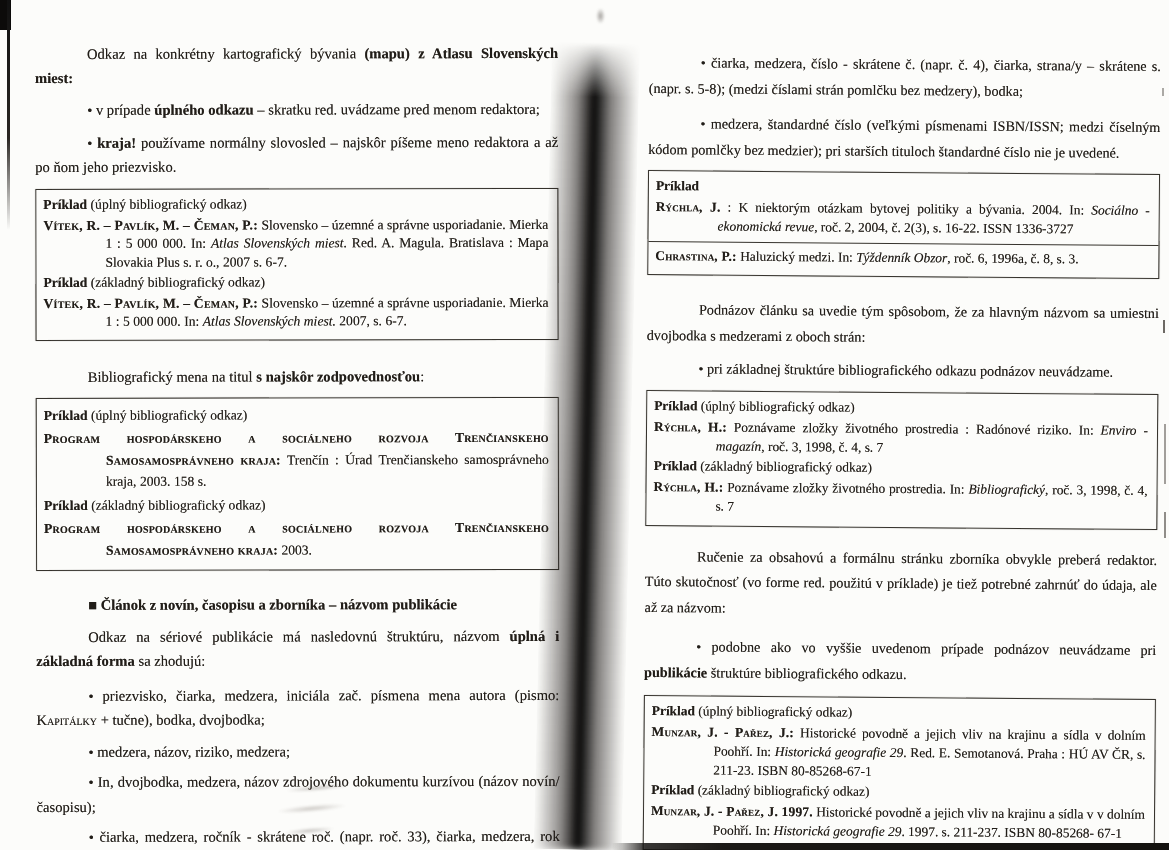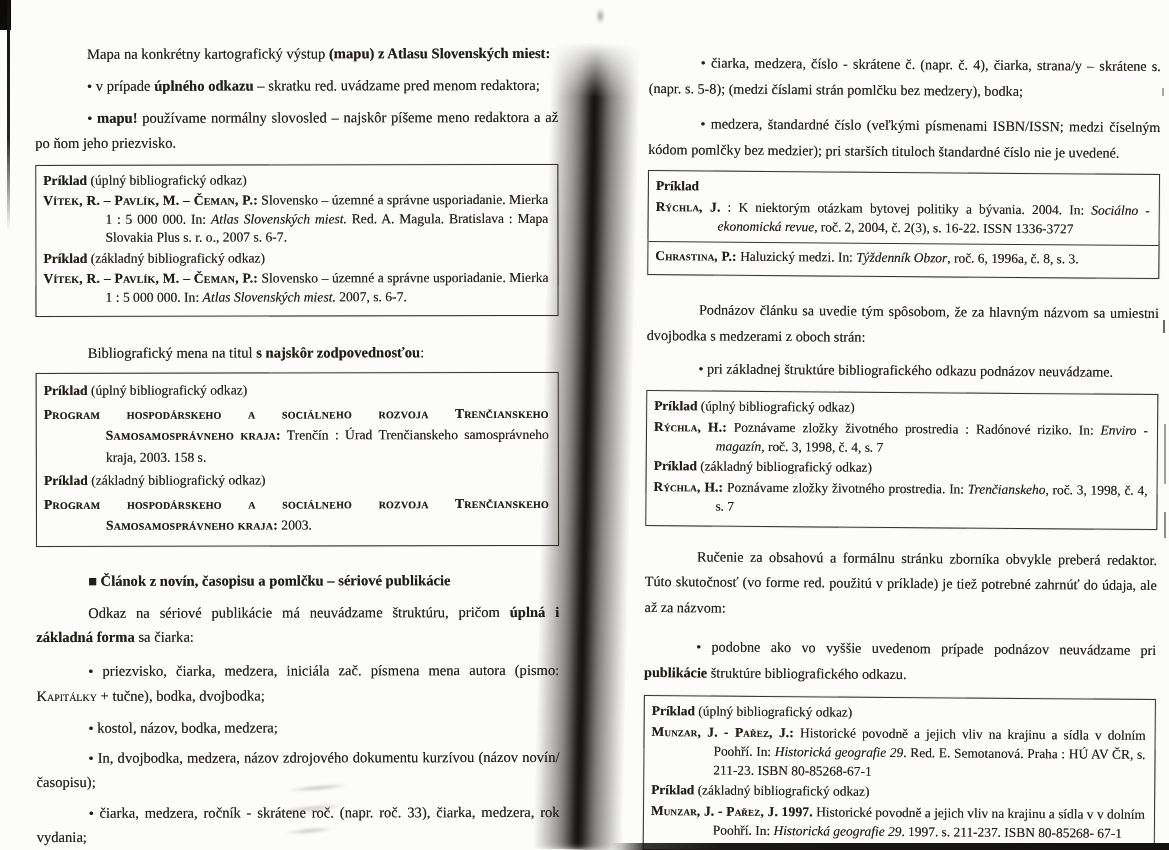--- a/index.html
+++ b/index.html
@@ -51,59 +51,59 @@
     background-image:
       radial-gradient(ellipse 46px 4px at 58px 8px, rgba(100,92,85,.85), transparent 70%),
       radial-gradient(ellipse 50px 5px at 50px 28px, rgba(110,100,92,.75), transparent 70%),
       radial-gradient(ellipse 36px 4px at 46px 50px, rgba(100,92,85,.8), transparent 70%);}
 </style>
 </head>
 <body>
 
 <div id="scan">
   <div id="pgL" class="pg">
-      <p class="blk ind"><span>Mapa na konkrétny kartografický výstup </span><span class="sg-b">(mapu) z Atlasu Slovenských miest:</span></p>
+      <p class="blk ind"><span>Odkaz na konkrétny kartografický bývania </span><span class="sg-b">(mapu) z Atlasu Slovenských miest:</span></p>
       <p class="blk ind g8"><span>• v prípade </span><span class="sg-b">úplného odkazu</span><span> – skratku red. uvádzame pred menom redaktora;</span></p>
-      <p class="blk ind g8"><span>• </span><span class="sg-b">mapu!</span><span> používame normálny slovosled – najskôr píšeme meno redaktora a až po ňom jeho priezvisko.</span></p>
+      <p class="blk ind g8"><span>• </span><span class="sg-b">kraja!</span><span> používame normálny slovosled – najskôr píšeme meno redaktora a až po ňom jeho priezvisko.</span></p>
       <div class="exbox g10">
         <p class="row lab"><span class="sg-b">Príklad</span><span> (úplný bibliografický odkaz)</span></p>
         <p class="row hang"><span class="sg-sc">Vítek, R. – Pavlík, M. – Čeman, P.:</span><span> Slovensko – územné a správne usporiadanie. Mierka 1 : 5 000 000. In: </span><span class="sg-i">Atlas Slovenských miest.</span><span> Red. A. Magula. Bratislava : Mapa Slovakia Plus s. r. o., 2007 s. 6-7.</span></p>
         <p class="row lab"><span class="sg-b">Príklad</span><span> (základný bibliografický odkaz)</span></p>
         <p class="row hang"><span class="sg-sc">Vítek, R. – Pavlík, M. – Čeman, P.:</span><span> Slovensko – územné a správne usporiadanie. Mierka 1 : 5 000 000. In: </span><span class="sg-i">Atlas Slovenských miest.</span><span> 2007, s. 6-7.</span></p>
       </div>
       <p class="blk ind g24"><span>Bibliografický mena na titul </span><span class="sg-b">s najskôr zodpovednosťou</span><span>:</span></p>
       <div class="exbox wide g8">
         <p class="row lab"><span class="sg-b">Príklad</span><span> (úplný bibliografický odkaz)</span></p>
         <p class="row hang"><span class="sg-sc">Program hospodárskeho a sociálneho rozvoja Trenčianskeho Samosamosprávneho kraja:</span><span> Trenčín : Úrad Trenčianskeho samosprávneho kraja, 2003. 158 s.</span></p>
         <p class="row lab"><span class="sg-b">Príklad</span><span> (základný bibliografický odkaz)</span></p>
         <p class="row hang"><span class="sg-sc">Program hospodárskeho a sociálneho rozvoja Trenčianskeho Samosamosprávneho kraja:</span><span> 2003.</span></p>
       </div>
-      <p class="blk ind head g22"><span class="sg-b">■ Článok z novín, časopisu a pomlčku – sériové publikácie</span></p>
-      <p class="blk ind g8"><span>Odkaz na sériové publikácie má neuvádzame štruktúru, pričom </span><span class="sg-b">úplná i základná forma</span><span> sa čiarka:</span></p>
+      <p class="blk ind head g22"><span class="sg-b">■ Článok z novín, časopisu a zborníka – názvom publikácie</span></p>
+      <p class="blk ind g8"><span>Odkaz na sériové publikácie má nasledovnú štruktúru, názvom </span><span class="sg-b">úplná i základná forma</span><span> sa zhodujú:</span></p>
       <p class="blk ind g10"><span>• priezvisko, čiarka, medzera, iniciála zač. písmena mena autora (pismo: </span><span class="sg-scn">Kapitálky</span><span> + tučne), bodka, dvojbodka;</span></p>
-      <p class="blk ind g8"><span>• kostol, názov, bodka, medzera;</span></p>
+      <p class="blk ind g8"><span>• medzera, názov, riziko, medzera;</span></p>
       <p class="blk ind g6"><span>• In, dvojbodka, medzera, názov zdrojového dokumentu kurzívou (názov novín/časopisu);</span></p>
       <p class="blk ind g6"><span>• čiarka, medzera, ročník - skrátene roč. (napr. roč. 33), čiarka, medzera, rok vydania;</span></p>
     </div>
   <div id="pgR" class="pg">
       <p class="blk ind"><span>• čiarka, medzera, číslo - skrátene č. (napr. č. 4), čiarka, strana/y – skrátene s. (napr. s. 5-8); (medzi číslami strán pomlčku bez medzery), bodka;</span></p>
       <p class="blk ind g10"><span>• medzera, štandardné číslo (veľkými písmenami ISBN/ISSN; medzi číselným kódom pomlčky bez medzier); pri starších tituloch štandardné číslo nie je uvedené.</span></p>
       <div class="exbox g8">
         <p class="row lab"><span class="sg-b">Príklad</span></p>
         <p class="row hang"><span class="sg-sc">Rýchla, J.</span><span> : K niektorým otázkam bytovej politiky a bývania. 2004. In: </span><span class="sg-i">Sociálno - ekonomická revue</span><span>, roč. 2, 2004, č. 2(3), s. 16-22. ISSN 1336-3727</span></p>
         <div class="boxdiv"></div>
         <p class="row hang"><span class="sg-sc">Chrastina, P.:</span><span> Haluzický medzi. In: </span><span class="sg-i">Týždenník Obzor</span><span>, roč. 6, 1996a, č. 8, s. 3.</span></p>
       </div>
       <p class="blk ind g22"><span>Podnázov článku sa uvedie tým spôsobom, že za hlavným názvom sa umiestni dvojbodka s medzerami z oboch strán:</span></p>
       <p class="blk ind g8"><span>• pri základnej štruktúre bibliografického odkazu podnázov neuvádzame.</span></p>
       <div class="exbox g8">
         <p class="row lab"><span class="sg-b">Príklad</span><span> (úplný bibliografický odkaz)</span></p>
         <p class="row hang"><span class="sg-sc">Rýchla, H.:</span><span> Poznávame zložky životného prostredia : Radónové riziko. In: </span><span class="sg-i">Enviro - magazín</span><span>, roč. 3, 1998, č. 4, s. 7</span></p>
         <p class="row lab"><span class="sg-b">Príklad</span><span> (základný bibliografický odkaz)</span></p>
-        <p class="row hang"><span class="sg-sc">Rýchla, H.:</span><span> Poznávame zložky životného prostredia. In: </span><span class="sg-i">Trenčianskeho</span><span>, roč. 3, 1998, č. 4, s. 7</span></p>
+        <p class="row hang"><span class="sg-sc">Rýchla, H.:</span><span> Poznávame zložky životného prostredia. In: </span><span class="sg-i">Bibliografický</span><span>, roč. 3, 1998, č. 4, s. 7</span></p>
       </div>
       <p class="blk ind g18"><span>Ručenie za obsahovú a formálnu stránku zborníka obvykle preberá redaktor. Túto skutočnosť (vo forme red. použitú v príklade) je tiež potrebné zahrnúť do údaja, ale až za názvom:</span></p>
       <p class="blk ind g14"><span>• podobne ako vo vyššie uvedenom prípade podnázov neuvádzame pri </span><span class="sg-b">publikácie</span><span> štruktúre bibliografického odkazu.</span></p>
       <div class="exbox g10">
         <p class="row lab"><span class="sg-b">Príklad</span><span> (úplný bibliografický odkaz)</span></p>
         <p class="row hang"><span class="sg-sc">Munzar, J. - Pařez, J.:</span><span> Historické povodně a jejich vliv na krajinu a sídla v dolním Poohří. In: </span><span class="sg-i">Historická geografie 29</span><span>. Red. E. Semotanová. Praha : HÚ AV ČR, s. 211-23. ISBN 80-85268-67-1</span></p>
         <p class="row lab"><span class="sg-b">Príklad</span><span> (základný bibliografický odkaz)</span></p>
         <p class="row hang"><span class="sg-sc">Munzar, J. - Pařez, J. 1997.</span><span> Historické povodně a jejich vliv na krajinu a sídla v v dolním Poohří. In: </span><span class="sg-i">Historická geografie 29</span><span>. 1997. s. 211-237. ISBN 80-85268- 67-1</span></p>
       </div>
     </div>

